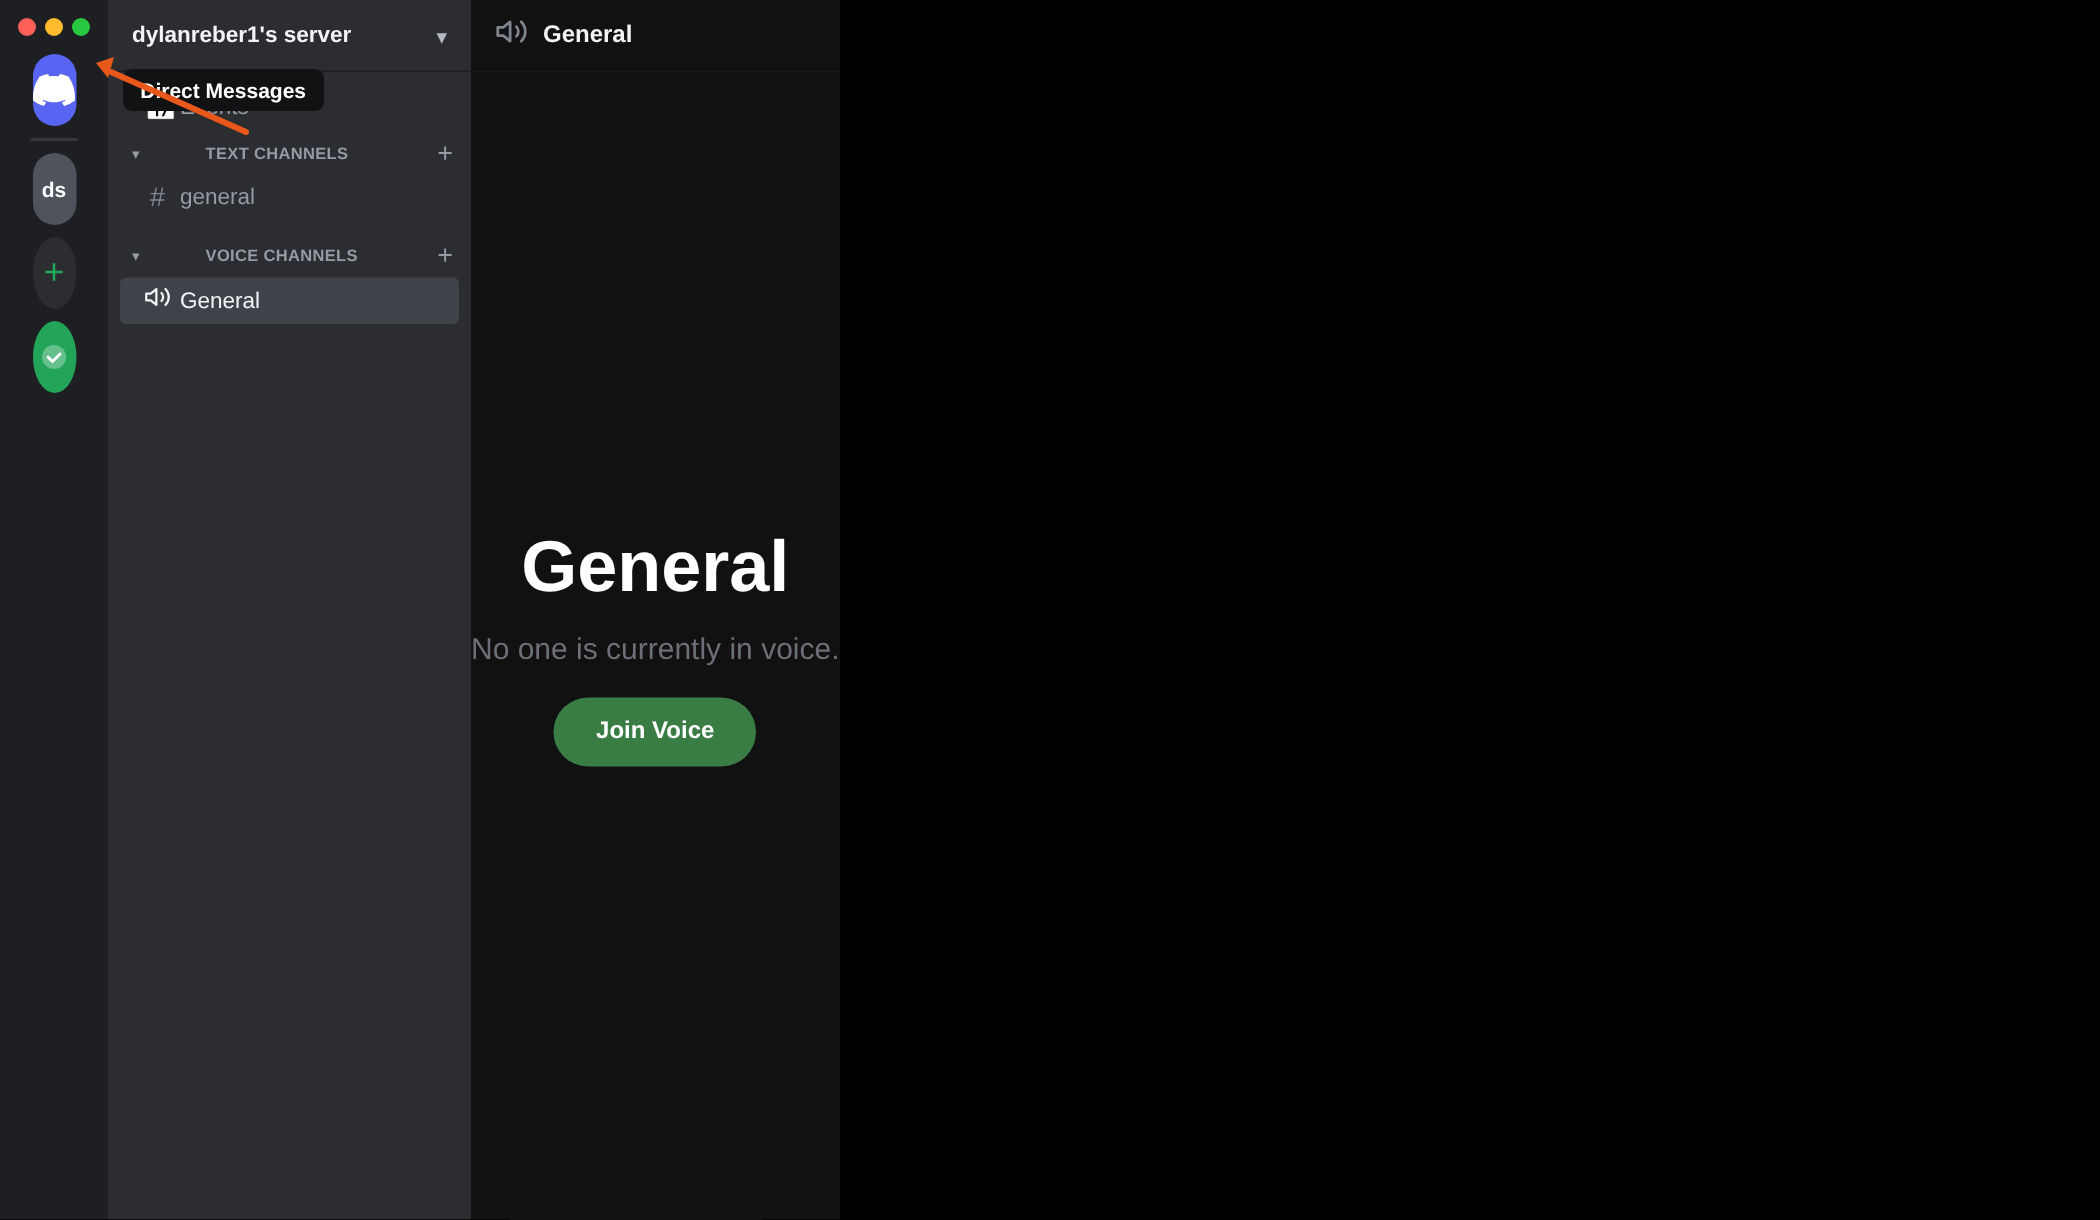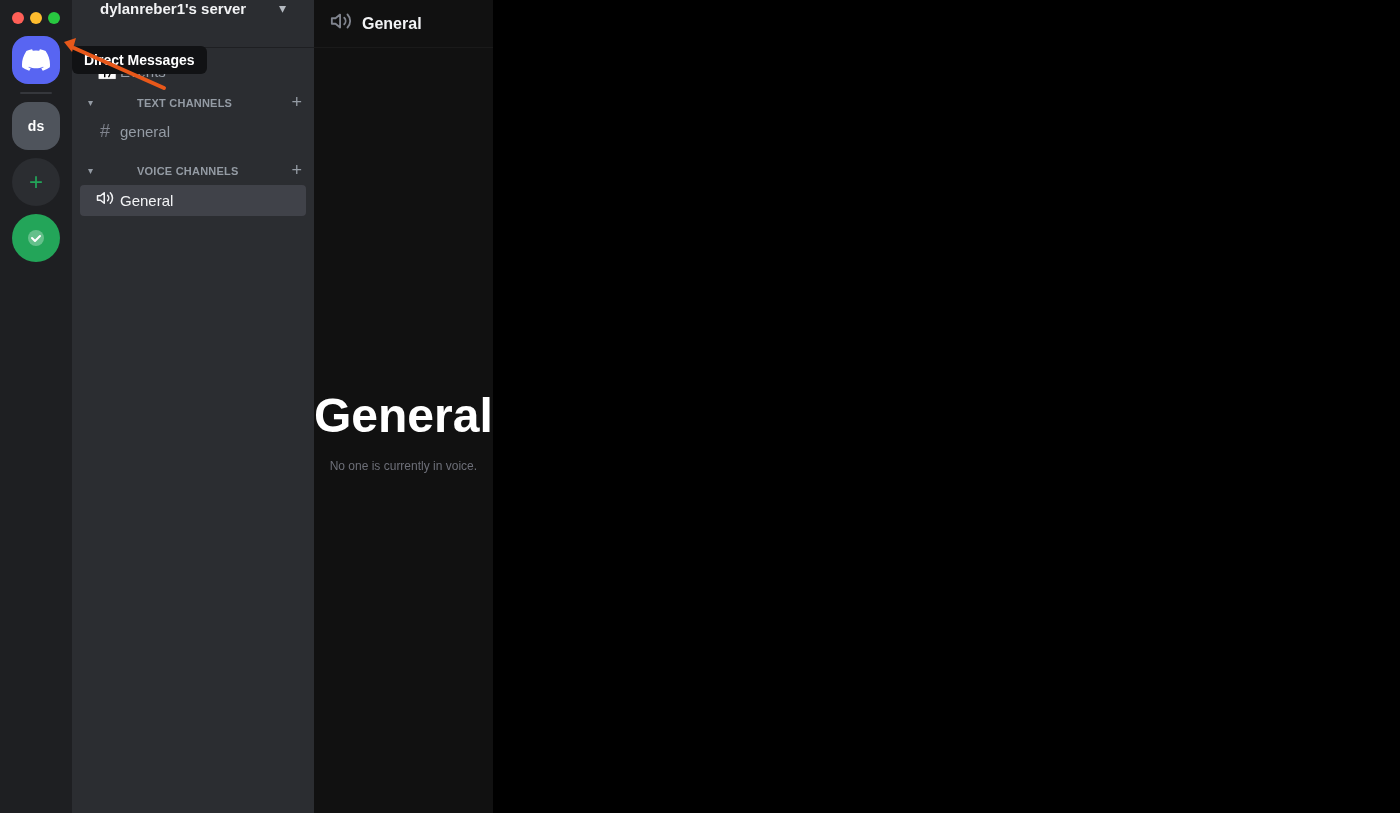--- a/index.html
+++ b/index.html
@@ -35,21 +35,21 @@
     .traffic-light {
       width: 12px;
       height: 12px;
       border-radius: 50%;
     }
     .tl-red { background: #ff5f57; }
     .tl-yellow { background: #febc2e; }
     .tl-green { background: #28c840; }
 
     .server-icon {
-      width: 48px;
+      width: 29px;
       height: 48px;
       border-radius: 50%;
       display: flex;
       align-items: center;
       justify-content: center;
       cursor: pointer;
       flex-shrink: 0;
     }
     .server-icon.discord-home {
       background: #5865f2;
@@ -115,24 +115,24 @@
     .channel-sidebar {
       width: 242px;
       background: #2b2d31;
       display: flex;
       flex-direction: column;
       flex-shrink: 0;
       overflow: hidden;
     }
 
     .server-header {
-      padding: 0 28px;
+      padding: 0 16px;
       height: 48px;
       display: flex;
-      align-items: flex-start;
+      align-items: center;
       justify-content: space-between;
       border-bottom: 1px solid #1e1f22;
       cursor: pointer;
     }
     .server-header-name {
       font-size: 15px;
       font-weight: 600;
       color: #f2f3f5;
     }
     .chevron-icon {
@@ -255,21 +255,21 @@
       gap: 16px;
     }
 
     .voice-channel-title {
       font-size: 48px;
       font-weight: 800;
       color: #fff;
     }
 
     .voice-channel-subtitle {
-      font-size: 12px;
+      font-size: 20px;
       color: #6d6f78;
     }
 
     .join-voice-btn {
       background: #3a7d44;
       color: #fff;
       border: none;
       border-radius: 28px;
       padding: 14px 28px;
       font-size: 16px;
@@ -390,16 +390,17 @@
           <path d="M19.07 4.93a10 10 0 0 1 0 14.14"></path>
           <path d="M15.54 8.46a5 5 0 0 1 0 7.07"></path>
         </svg>
       </span>
       <span class="header-channel-name">General</span>
     </div>
 
     <div class="main-body">
       <h1 class="voice-channel-title">General</h1>
       <p class="voice-channel-subtitle">No one is currently in voice.</p>
+      <button class="join-voice-btn">Join Voice</button>
     </div>
   </div>
 
 </div>
 
 </body></html>

